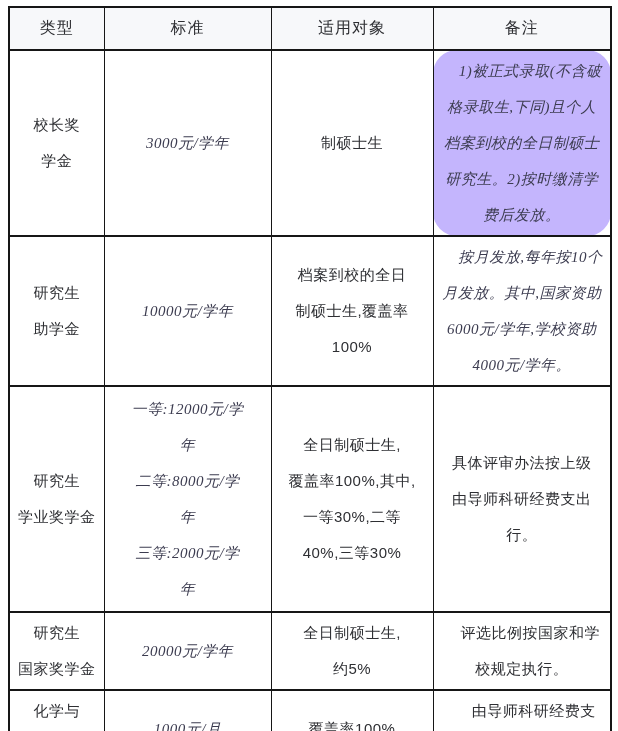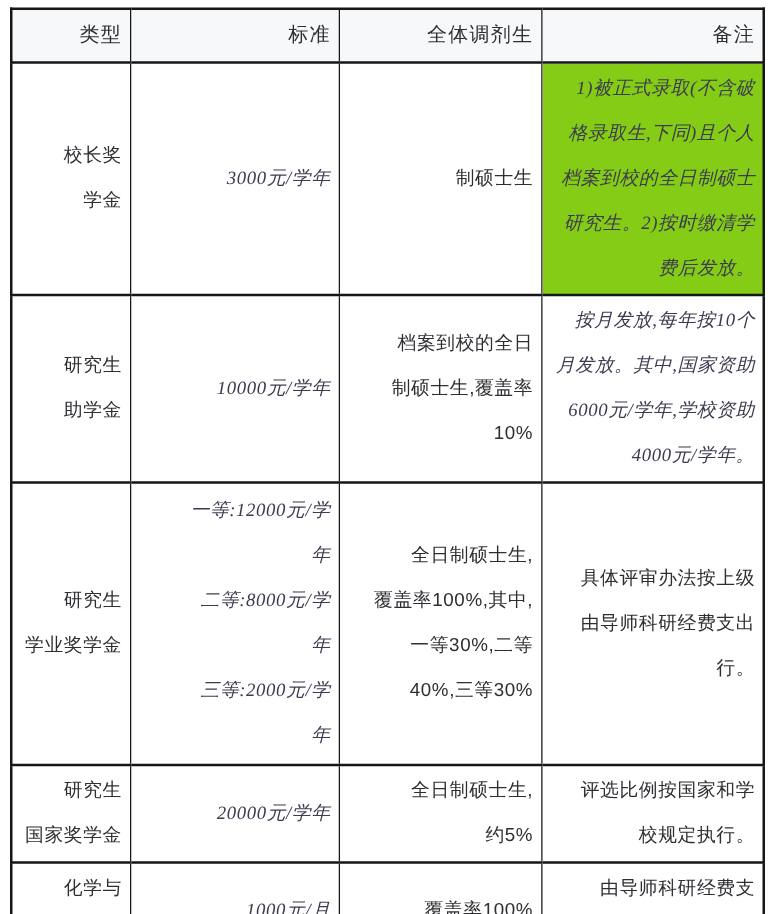--- a/index.html
+++ b/index.html
@@ -15,21 +15,21 @@
     left: 8px;
     top: 6px;
     width: 602px;
     border-collapse: collapse;
     table-layout: fixed;
   }
   .sch th, .sch td {
     border: solid #161616;
     border-width: 2px 1px;
     padding: 2px 6px;
-    text-align: right;
+    text-align: center;
     vertical-align: middle;
     overflow: hidden;
   }
   .sch th:first-child, .sch td:first-child { border-left-width: 2px; }
   .sch th:last-child,  .sch td:last-child  { border-right-width: 2px; }
   .sch th {
     height: 37px;
     font-weight: normal;
     font-size: 16px;
     background: #f7f8fa;
@@ -53,56 +53,56 @@
     color: #3c3c50;
   }
   .pre { white-space: pre-line; }
   .remark {
     text-align: justify;
     line-height: 33px;
     padding: 4px 9px;
   }
   .ind1 { text-indent: 17px; }
   .ind2 { text-indent: 24px; }
-  .shade { background: #84cc16; }
+  .shade { background: #c4b5fd; border-radius: 24px; }
   .r-center { line-height: 36px; }
 </style>
 </head>
 <body>
 
 <table class="sch">
   <colgroup>
     <col style="width:95px">
     <col style="width:167px">
     <col style="width:162px">
     <col style="width:178px">
   </colgroup>
   <thead>
     <tr style="height:37px">
       <th>类型</th>
       <th>标准</th>
-      <th>全体调剂生</th>
+      <th>适用对象</th>
       <th>备注</th>
     </tr>
   </thead>
   <tbody>
     <tr style="height:165px">
       <td class="hei pre">校长奖
 学金</td>
       <td class="kai">3000元/学年</td>
       <td class="hei">制硕士生</td>
       <td class="kai remark ind1 shade">1)被正式录取(不含破格录取生,下同)且个人档案到校的全日制硕士研究生。2)按时缴清学费后发放。</td>
     </tr>
     <tr style="height:139px">
       <td class="hei pre">研究生
 助学金</td>
       <td class="kai">10000元/学年</td>
       <td class="hei pre">档案到校的全日
 制硕士生,覆盖率
-10%</td>
+100%</td>
       <td class="kai remark ind1">按月发放,每年按10个月发放。其中,国家资助6000元/学年,学校资助4000元/学年。</td>
     </tr>
     <tr style="height:226px">
       <td class="hei pre">研究生
 学业奖学金</td>
       <td class="kai pre">一等:12000元/学
 年
 二等:8000元/学
 年
 三等:2000元/学

